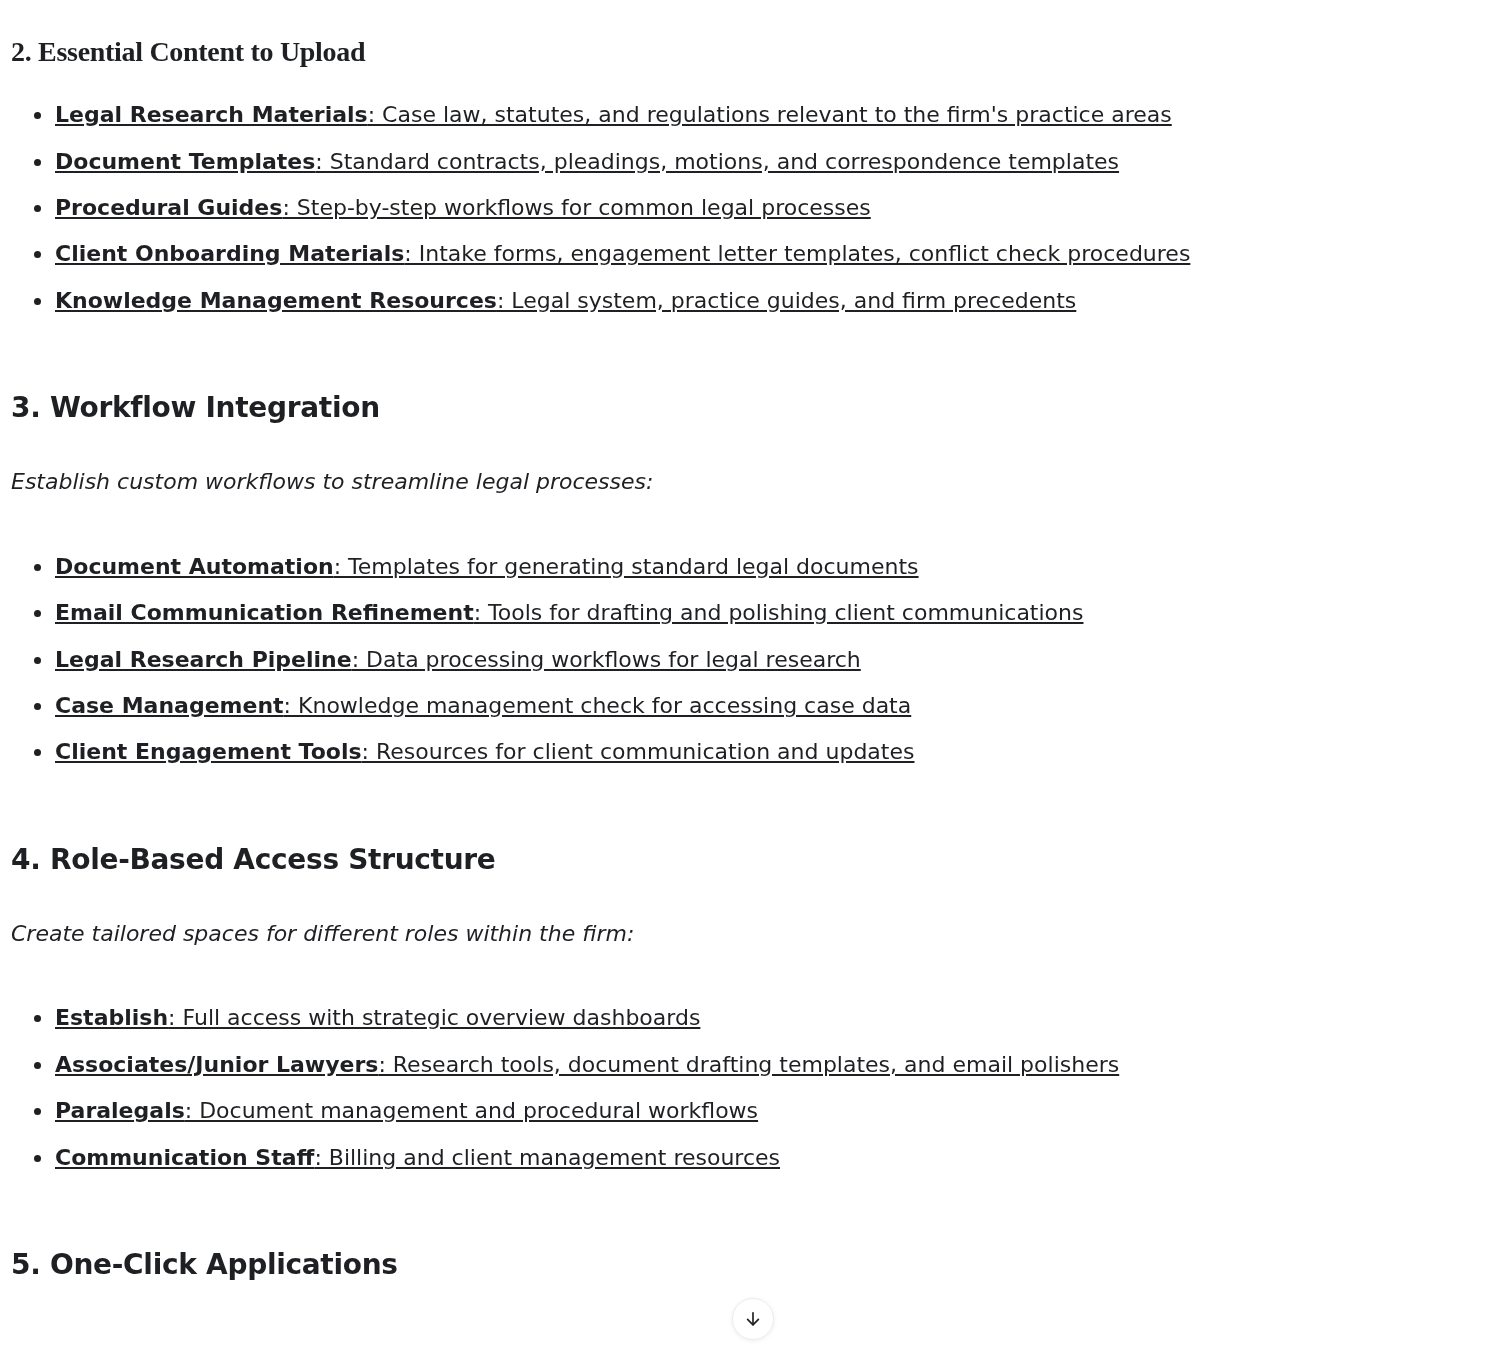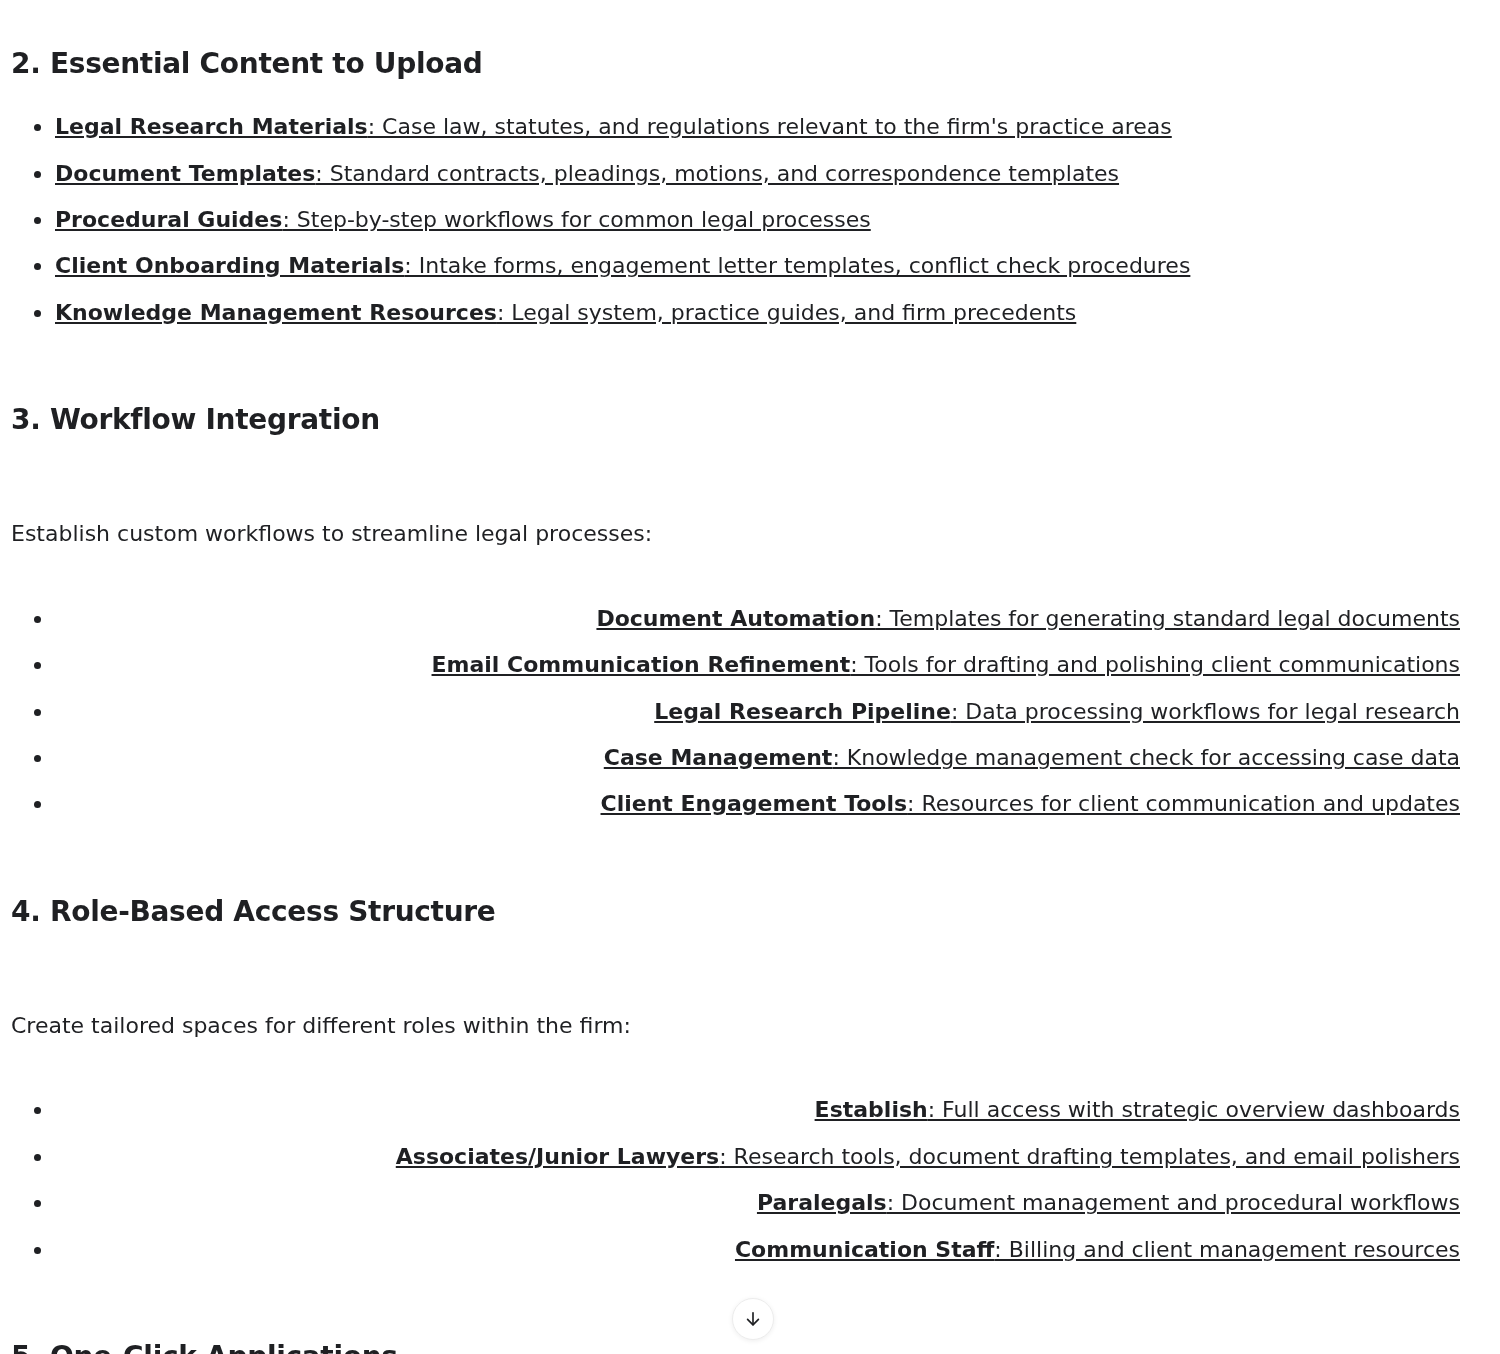--- a/index.html
+++ b/index.html
@@ -14,31 +14,32 @@
     padding: 36px 40px 80px 11px;
     -webkit-font-smoothing: antialiased;
   }
   h3.section-heading {
     font-size: 28px;
     font-weight: 700;
     line-height: 1.15;
     letter-spacing: -0.3px;
     margin: 78px 0 0 0;
   }
-  section:first-of-type h3.section-heading { margin-top: 12px; }
+  section:first-of-type h3.section-heading { margin-top: 0; font-family: Liberation Serif, serif; }
   p.section-intro {
-    margin: 84px 0 0 0;
+    margin: 44px 0 0 0;
     line-height: 1.25;
+    font-style: italic;
   }
   ul.bullet-list {
     list-style: disc;
     margin: 34px 0 0 0;
     padding: 0 0 0 43px;
   }
-  p.section-intro + ul.bullet-list { margin-top: 58px; text-align: right; }
+  p.section-intro + ul.bullet-list { margin-top: 58px; }
   ul.bullet-list li {
     line-height: 1.2;
     margin: 0 0 20px 0;
     padding-left: 1px;
     text-decoration: underline;
   }
   ul.bullet-list li:last-child { margin-bottom: 0; }
   ul.bullet-list li strong { font-weight: 700; }
   .scroll-down-button {
     position: fixed;

